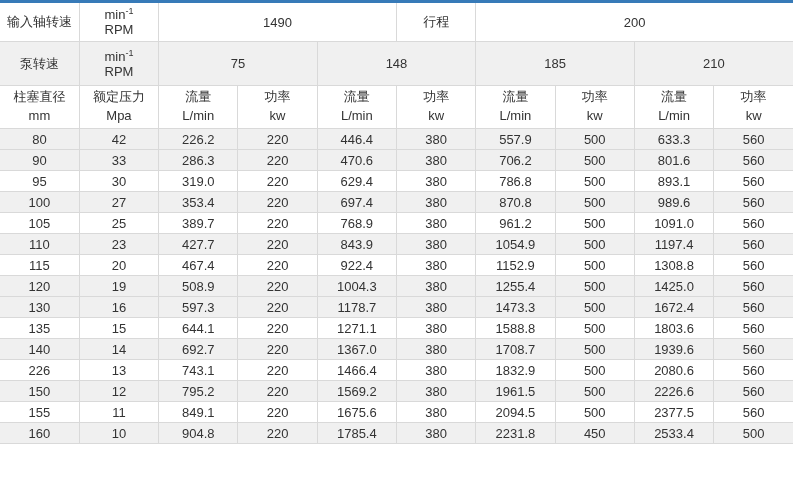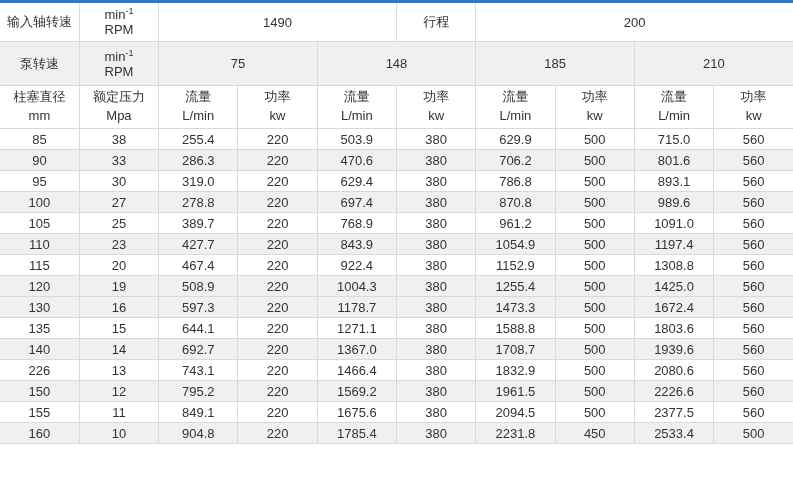--- a/index.html
+++ b/index.html
@@ -107,30 +107,30 @@
           <div>流量</div>
           <div>L/min</div>
         </th>
       <th>
           <div>功率</div>
           <div>kw</div>
         </th>
     </tr>
   </thead>
   <tbody>
-      <tr>
-        <td>85</td>
-        <td>38</td>
-        <td>255.4</td>
-        <td>220</td>
-        <td>503.9</td>
-        <td>380</td>
-        <td>629.9</td>
-        <td>500</td>
-        <td>715.0</td>
+      <tr class="stripe">
+        <td>80</td>
+        <td>42</td>
+        <td>226.2</td>
+        <td>220</td>
+        <td>446.4</td>
+        <td>380</td>
+        <td>557.9</td>
+        <td>500</td>
+        <td>633.3</td>
         <td>560</td>
       </tr>
       <tr class="stripe">
         <td>90</td>
         <td>33</td>
         <td>286.3</td>
         <td>220</td>
         <td>470.6</td>
         <td>380</td>
         <td>706.2</td>
@@ -146,21 +146,21 @@
         <td>629.4</td>
         <td>380</td>
         <td>786.8</td>
         <td>500</td>
         <td>893.1</td>
         <td>560</td>
       </tr>
       <tr class="stripe">
         <td>100</td>
         <td>27</td>
-        <td>278.8</td>
+        <td>353.4</td>
         <td>220</td>
         <td>697.4</td>
         <td>380</td>
         <td>870.8</td>
         <td>500</td>
         <td>989.6</td>
         <td>560</td>
       </tr>
       <tr>
         <td>105</td>

